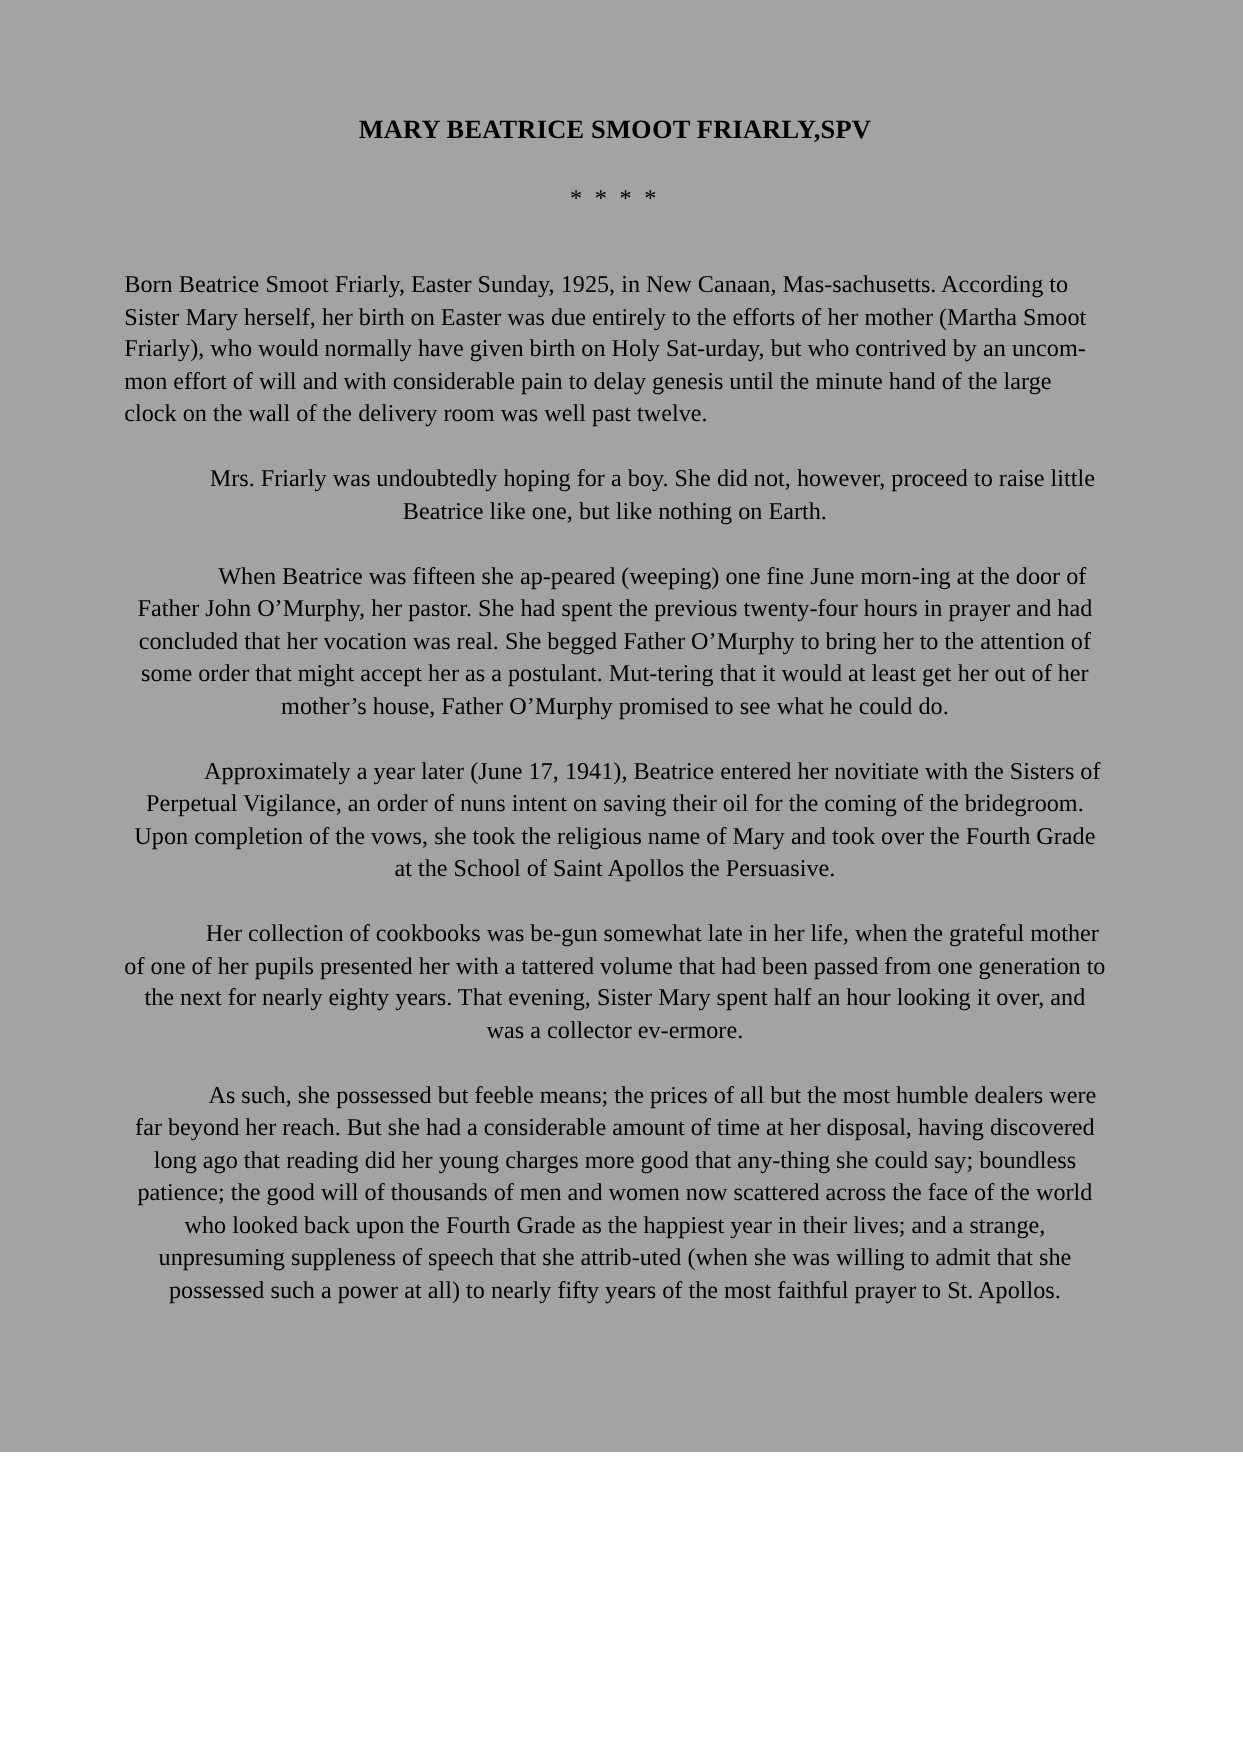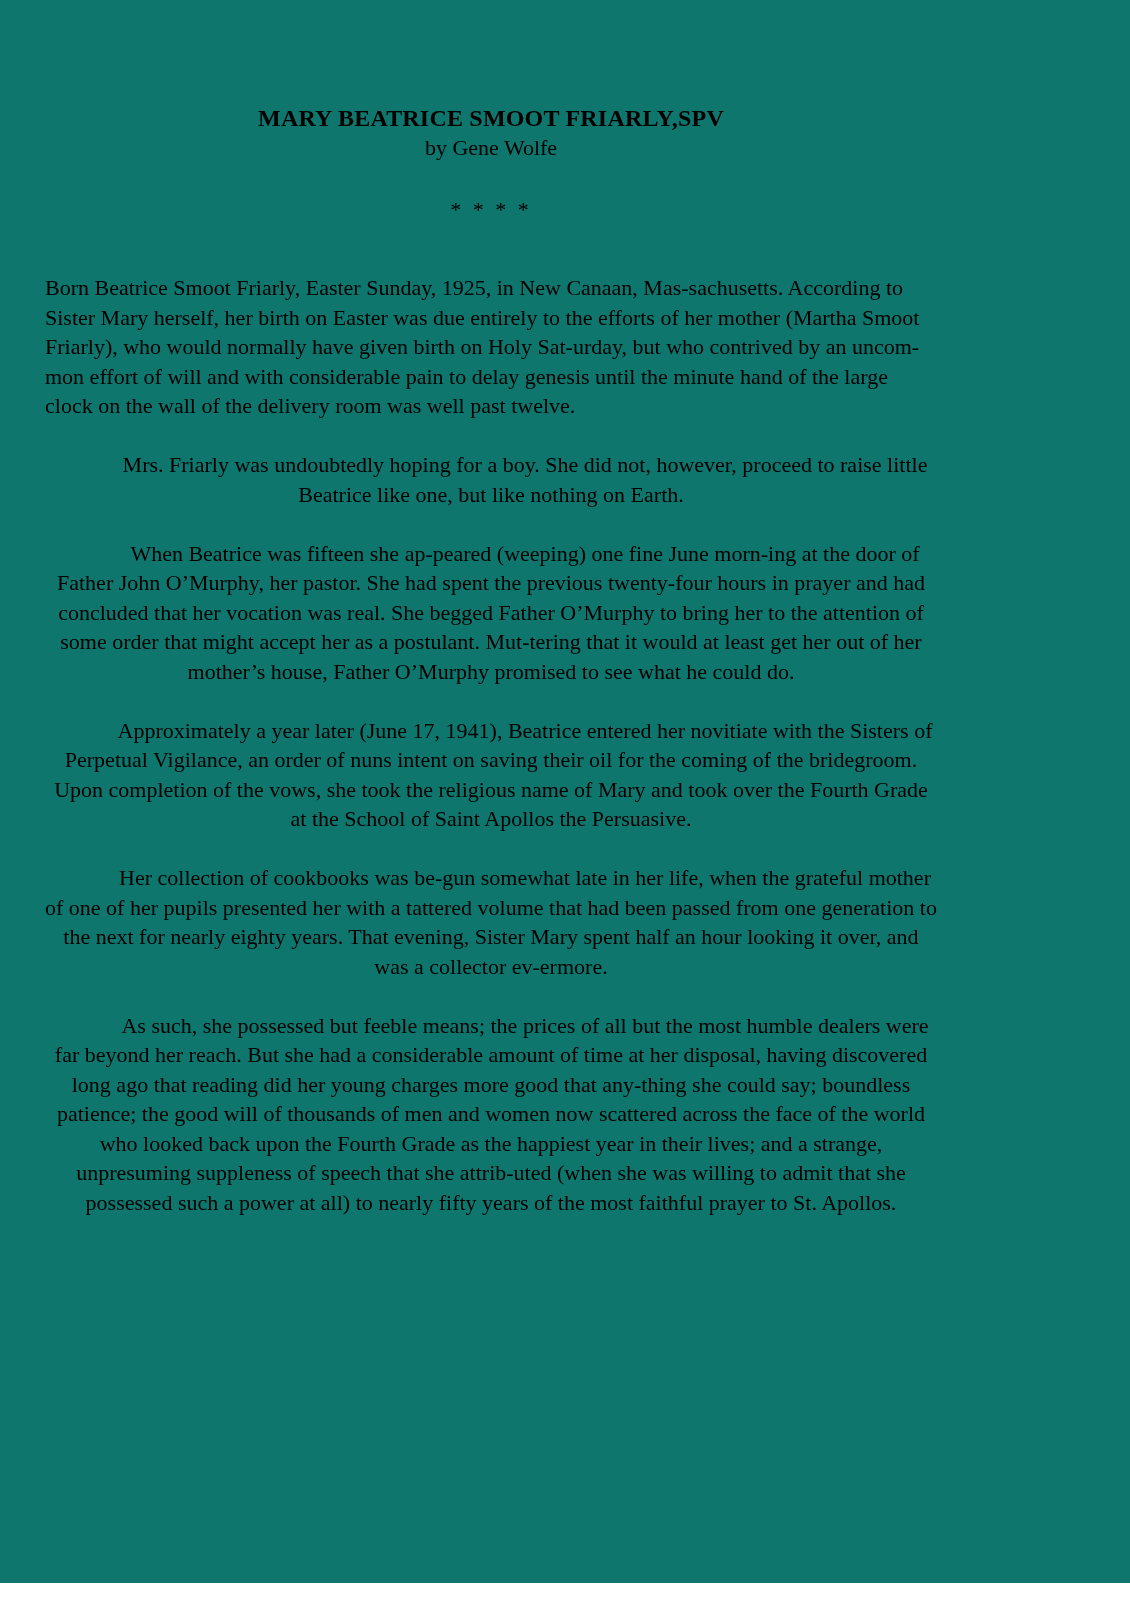--- a/index.html
+++ b/index.html
@@ -1,24 +1,24 @@
 <!DOCTYPE html>
 <html><head>
 <meta charset="utf-8">
 <style>
   * { margin: 0; padding: 0; box-sizing: border-box; }
   html, body { background: #ffffff; }
   .page {
     position: relative;
     width: 1130px;
-    height: 1583px;
-    background: #0f766e;
+    height: 1320px;
+    background: #a3a3a3;
     color: #000000;
     font-family: "Liberation Serif", "DejaVu Serif", serif;
-    padding: 103px 125px 0 45px;
+    padding: 103px 125px 0 113px;
     overflow: hidden;
   }
   .doc-header {
     width: 892px;
     text-align: center;
   }
   .title {
     font-size: 24px;
     font-weight: bold;
     line-height: 30px;
@@ -45,21 +45,20 @@
   .para.first { margin-top: 0; }
   .para.indented { text-indent: 68px; text-align: center; }
 </style>
 </head>
 <body>
 
 <div class="page">
 
   <header class="doc-header">
     <h1 class="title">MARY BEATRICE SMOOT FRIARLY,SPV</h1>
-    <div class="byline">by Gene Wolfe</div>
     <div class="separator">* * * *</div>
   </header>
 
   <main class="body-text">
     <p class="para first">Born Beatrice Smoot Friarly, Easter Sunday, 1925, in New Canaan, Mas-sachusetts. According to Sister Mary herself, her birth on Easter was due entirely to the efforts of her mother (Martha Smoot Friarly), who would normally have given birth on Holy Sat-urday, but who contrived by an uncom-mon effort of will and with considerable pain to delay genesis until the minute hand of the large clock on the wall of the delivery room was well past twelve.</p>
     <p class="para indented">Mrs. Friarly was undoubtedly hoping for a boy. She did not, however, proceed to raise little Beatrice like one, but like nothing on Earth.</p>
     <p class="para indented">When Beatrice was fifteen she ap-peared (weeping) one fine June morn-ing at the door of Father John O’Murphy, her pastor. She had spent the previous twenty-four hours in prayer and had concluded that her vocation was real. She begged Father O’Murphy to bring her to the attention of some order that might accept her as a postulant. Mut-tering that it would at least get her out of her mother’s house, Father O’Murphy promised to see what he could do.</p>
     <p class="para indented">Approximately a year later (June 17, 1941), Beatrice entered her novitiate with the Sisters of Perpetual Vigilance, an order of nuns intent on saving their oil for the coming of the bridegroom. Upon completion of the vows, she took the religious name of Mary and took over the Fourth Grade at the School of Saint Apollos the Persuasive.</p>
     <p class="para indented">Her collection of cookbooks was be-gun somewhat late in her life, when the grateful mother of one of her pupils presented her with a tattered volume that had been passed from one generation to the next for nearly eighty years. That evening, Sister Mary spent half an hour looking it over, and was a collector ev-ermore.</p>
     <p class="para indented">As such, she possessed but feeble means; the prices of all but the most humble dealers were far beyond her reach. But she had a considerable amount of time at her disposal, having discovered long ago that reading did her young charges more good that any-thing she could say; boundless patience; the good will of thousands of men and women now scattered across the face of the world who looked back upon the Fourth Grade as the happiest year in their lives; and a strange, unpresuming suppleness of speech that she attrib-uted (when she was willing to admit that she possessed such a power at all) to nearly fifty years of the most faithful prayer to St. Apollos.</p>

